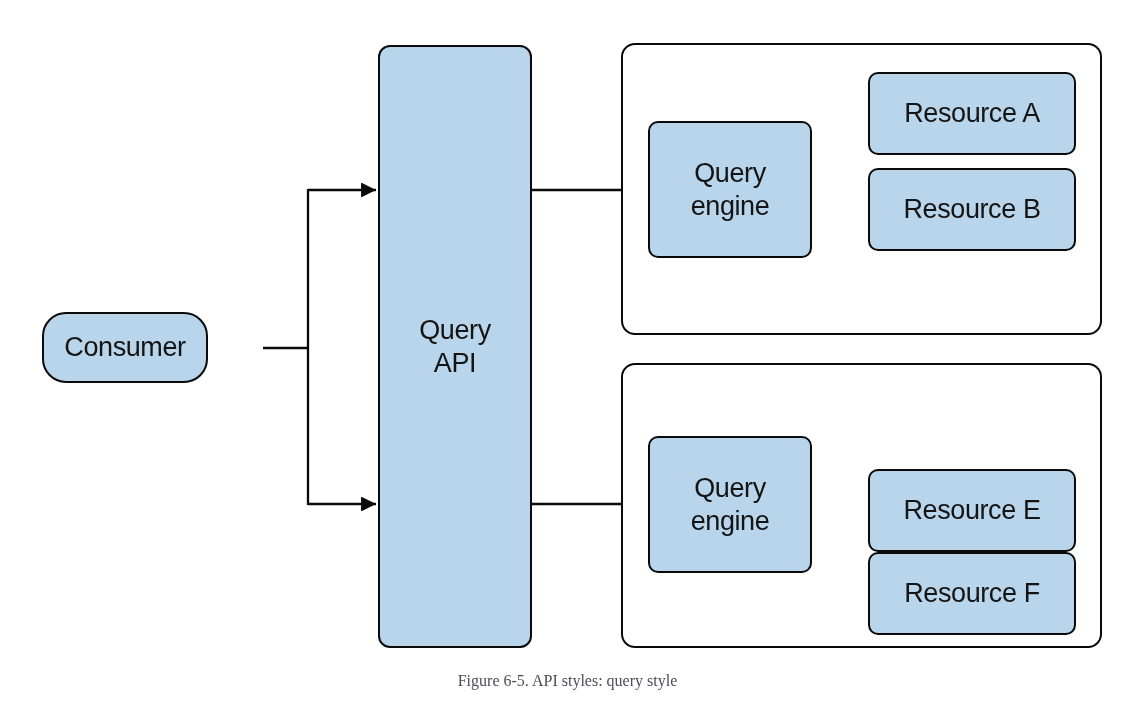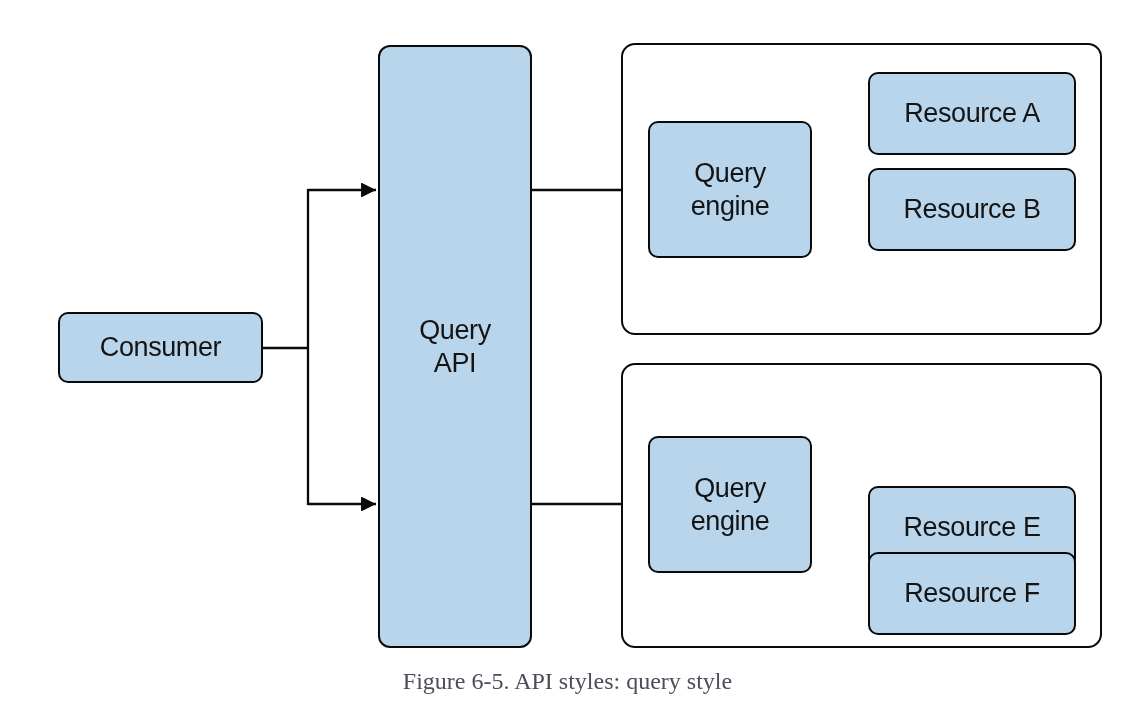--- a/index.html
+++ b/index.html
@@ -50,41 +50,41 @@
     color: #141414;
     text-align: center;
   }
   .group {
     position: absolute;
     box-sizing: border-box;
     background: #ffffff;
     border: 2.4px solid var(--line, #0a0a0a);
     border-radius: 14px;
   }
-  .consumer    { left: 58px;  top: 312px; width: 205px; height: 71px;  }
+  .consumer    { left: 42px;  top: 312px; width: 166px; height: 71px; border-radius: 24px;  }
   .query-api   { left: 378px; top: 45px;  width: 154px; height: 603px; border-radius: 12px; }
   .group-top   { left: 621px; top: 43px;  width: 481px; height: 292px; }
   .group-bot   { left: 621px; top: 363px; width: 481px; height: 285px; }
   .engine-top  { left: 648px; top: 121px; width: 164px; height: 137px; }
   .engine-bot  { left: 648px; top: 436px; width: 164px; height: 137px; }
   .res         { left: 868px; width: 208px; height: 83px; }
   .res-a { top: 72px;  }
   .res-b { top: 168px; }
   .res-c { top: 236px; }
   .res-d { top: 386px; }
-  .res-e { top: 486px; align-items: center; }
+  .res-e { top: 469px; align-items: center; }
   .res-f { top: 552px; }
   .caption {
     position: absolute;
     left: 0;
     top: 666px;
     width: 1135px;
     text-align: center;
     font-family: "Liberation Serif", "DejaVu Serif", serif;
-    font-size: 24px;
+    font-size: 16px;
     line-height: 30px;
     color: var(--caption, #4c4c5a);
   }
 </style>
 </head>
 <body>
 
 <div class="canvas">
 
   <svg class="connector-layer" viewBox="0 0 1135 711" xmlns="http://www.w3.org/2000/svg">

